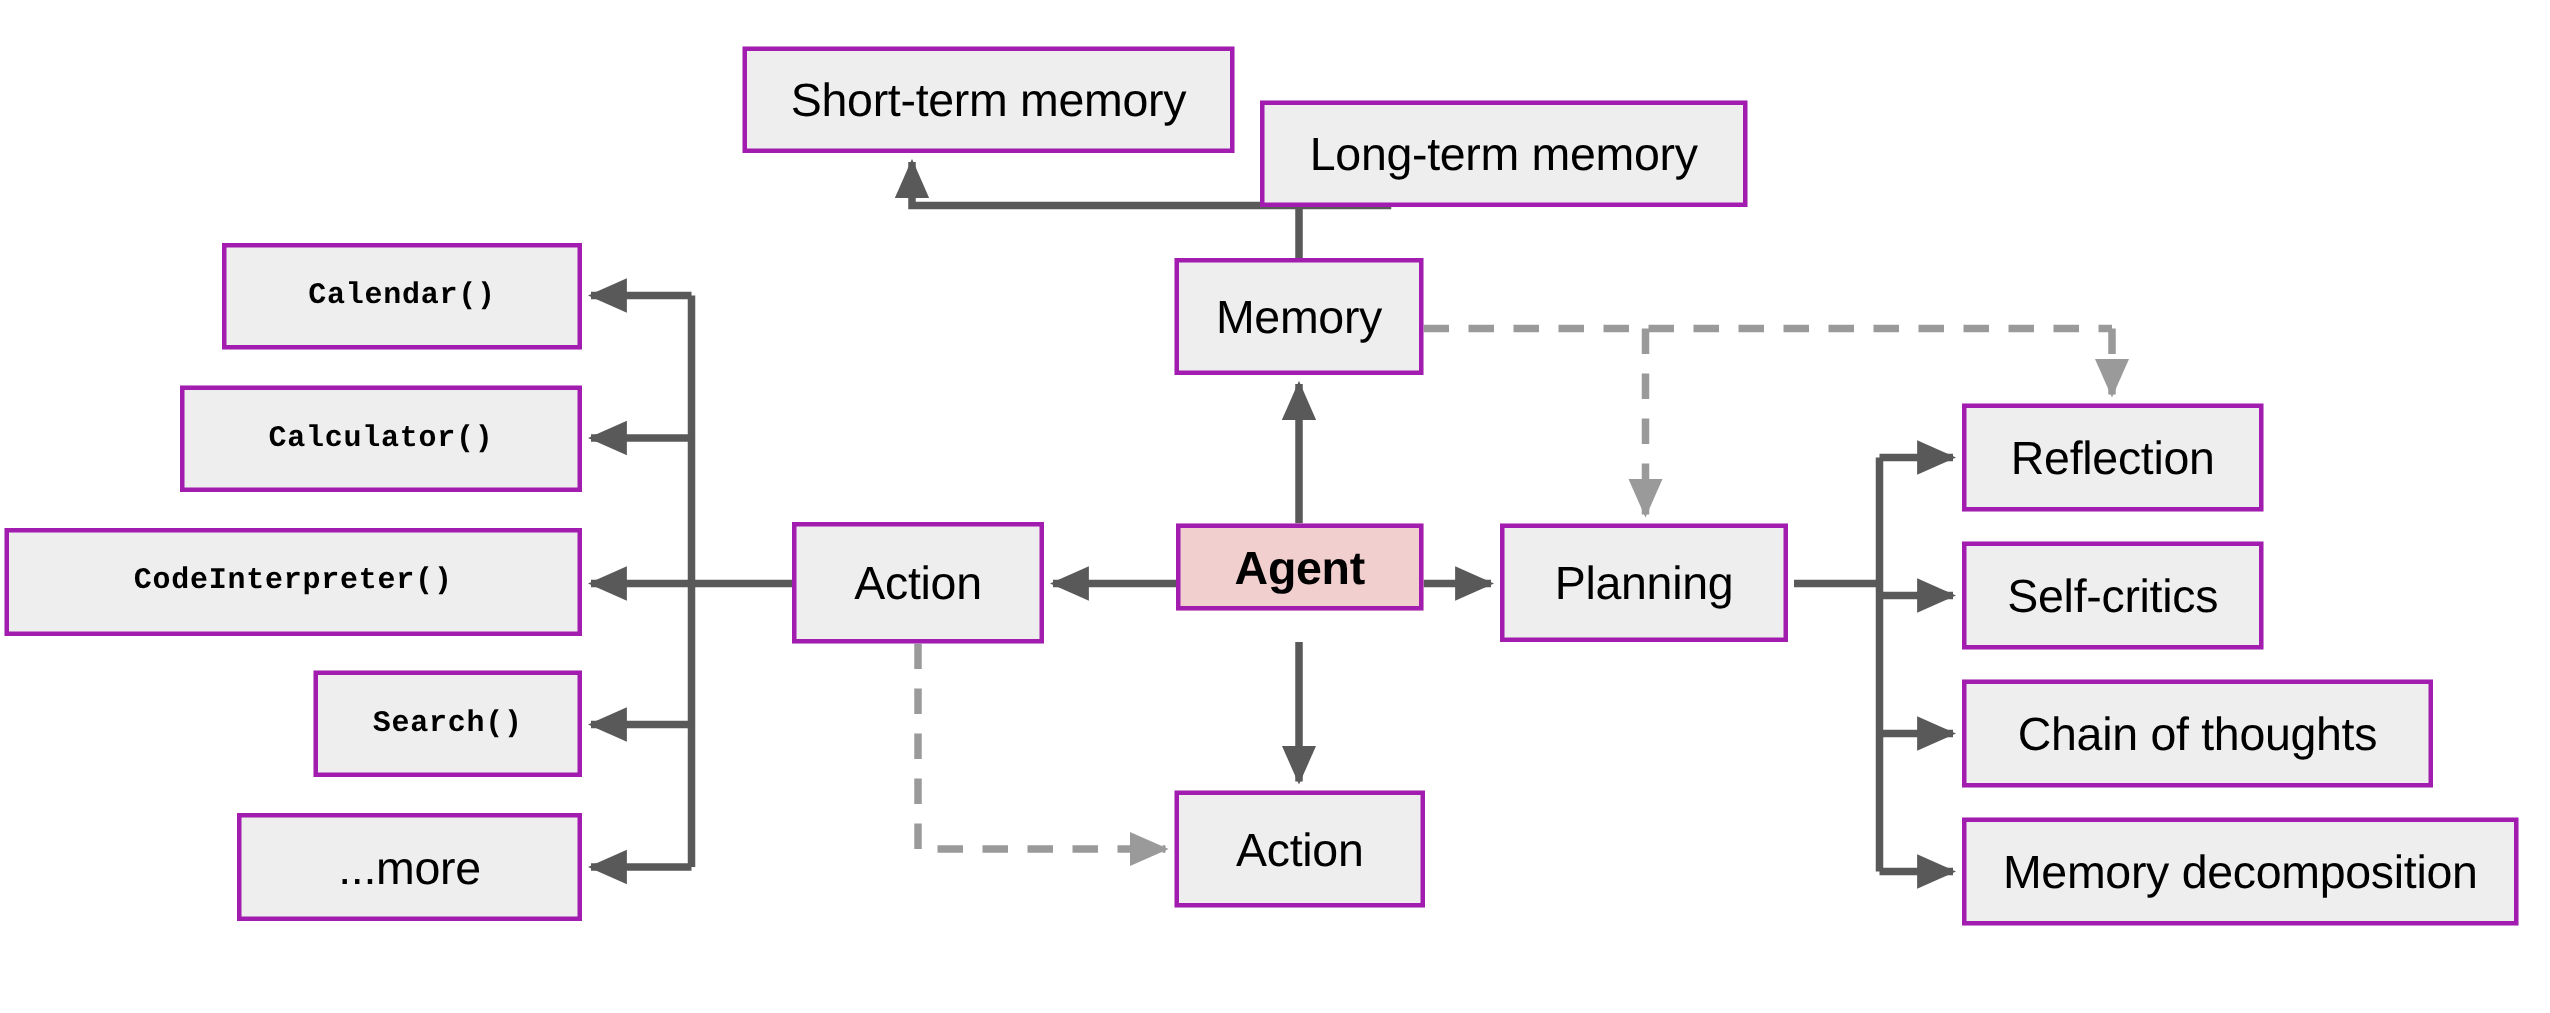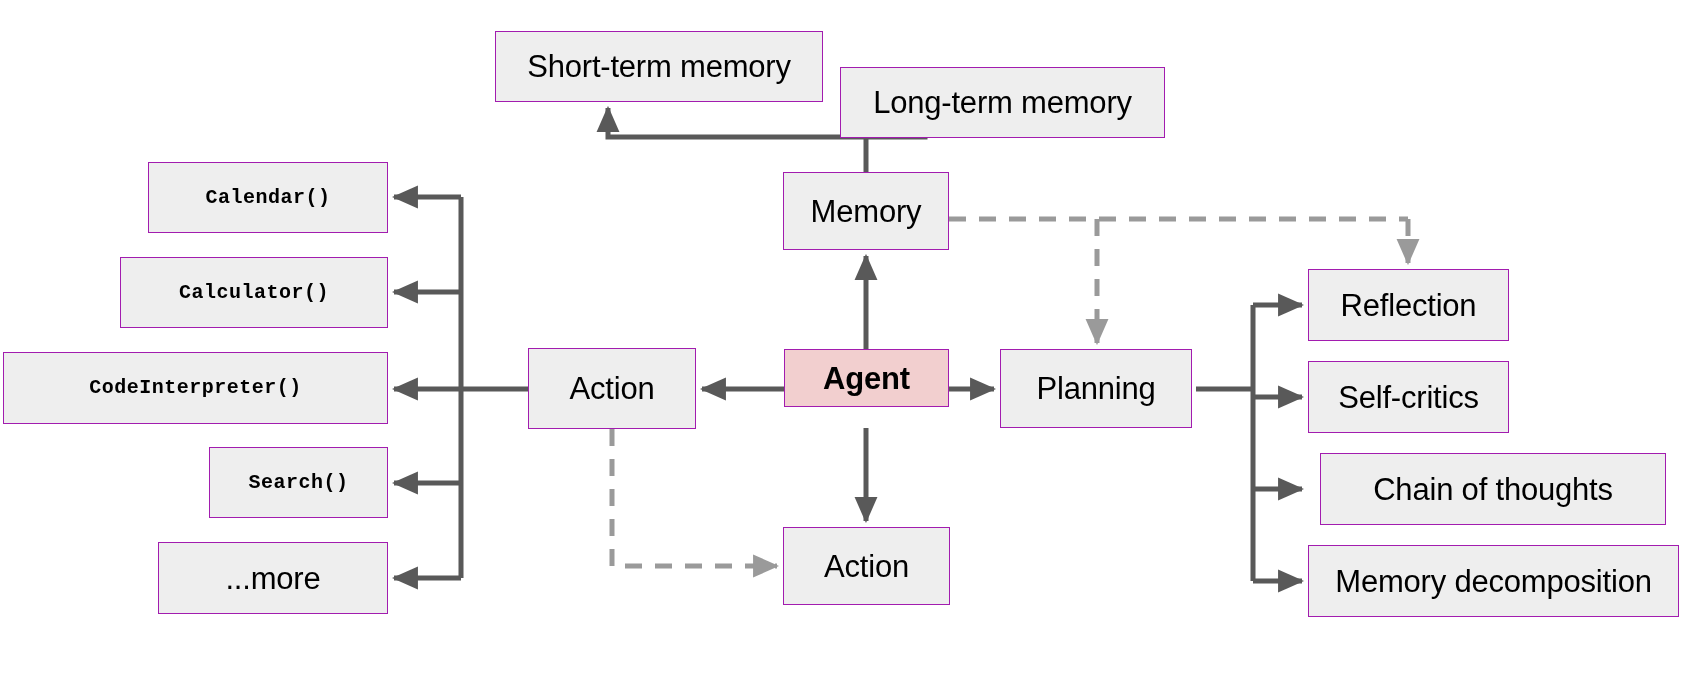--- a/index.html
+++ b/index.html
@@ -19,21 +19,21 @@
     position: absolute;
     left: 0;
     top: 0;
     width: 1700px;
     height: 675px;
   }
   .node {
     position: absolute;
     box-sizing: border-box;
     background: #eeeeee;
-    border: 1px solid #a21caf;
+    border: 3px solid #a21caf;
     display: flex;
     align-items: center;
     justify-content: center;
     color: #000000;
     font-family: "Liberation Sans", sans-serif;
     font-size: 31px;
     line-height: 1;
     letter-spacing: -0.2px;
     z-index: 3;
   }
@@ -156,21 +156,21 @@
   </div>
 
   <div class="node" style="left:1308px; top:269px; width:201px; height:72px;">
     <span class="node-label">Reflection</span>
   </div>
 
   <div class="node" style="left:1308px; top:361px; width:201px; height:72px;">
     <span class="node-label">Self-critics</span>
   </div>
 
-  <div class="node" style="left:1308px; top:453px; width:346px; height:72px;margin-left:12px;">
+  <div class="node" style="left:1308px; top:453px; width:314px; height:72px;">
     <span class="node-label">Chain of thoughts</span>
   </div>
 
   <div class="node" style="left:1308px; top:545px; width:371px; height:72px;">
     <span class="node-label">Memory decomposition</span>
   </div>
 
 </div>
 
 </body></html>

